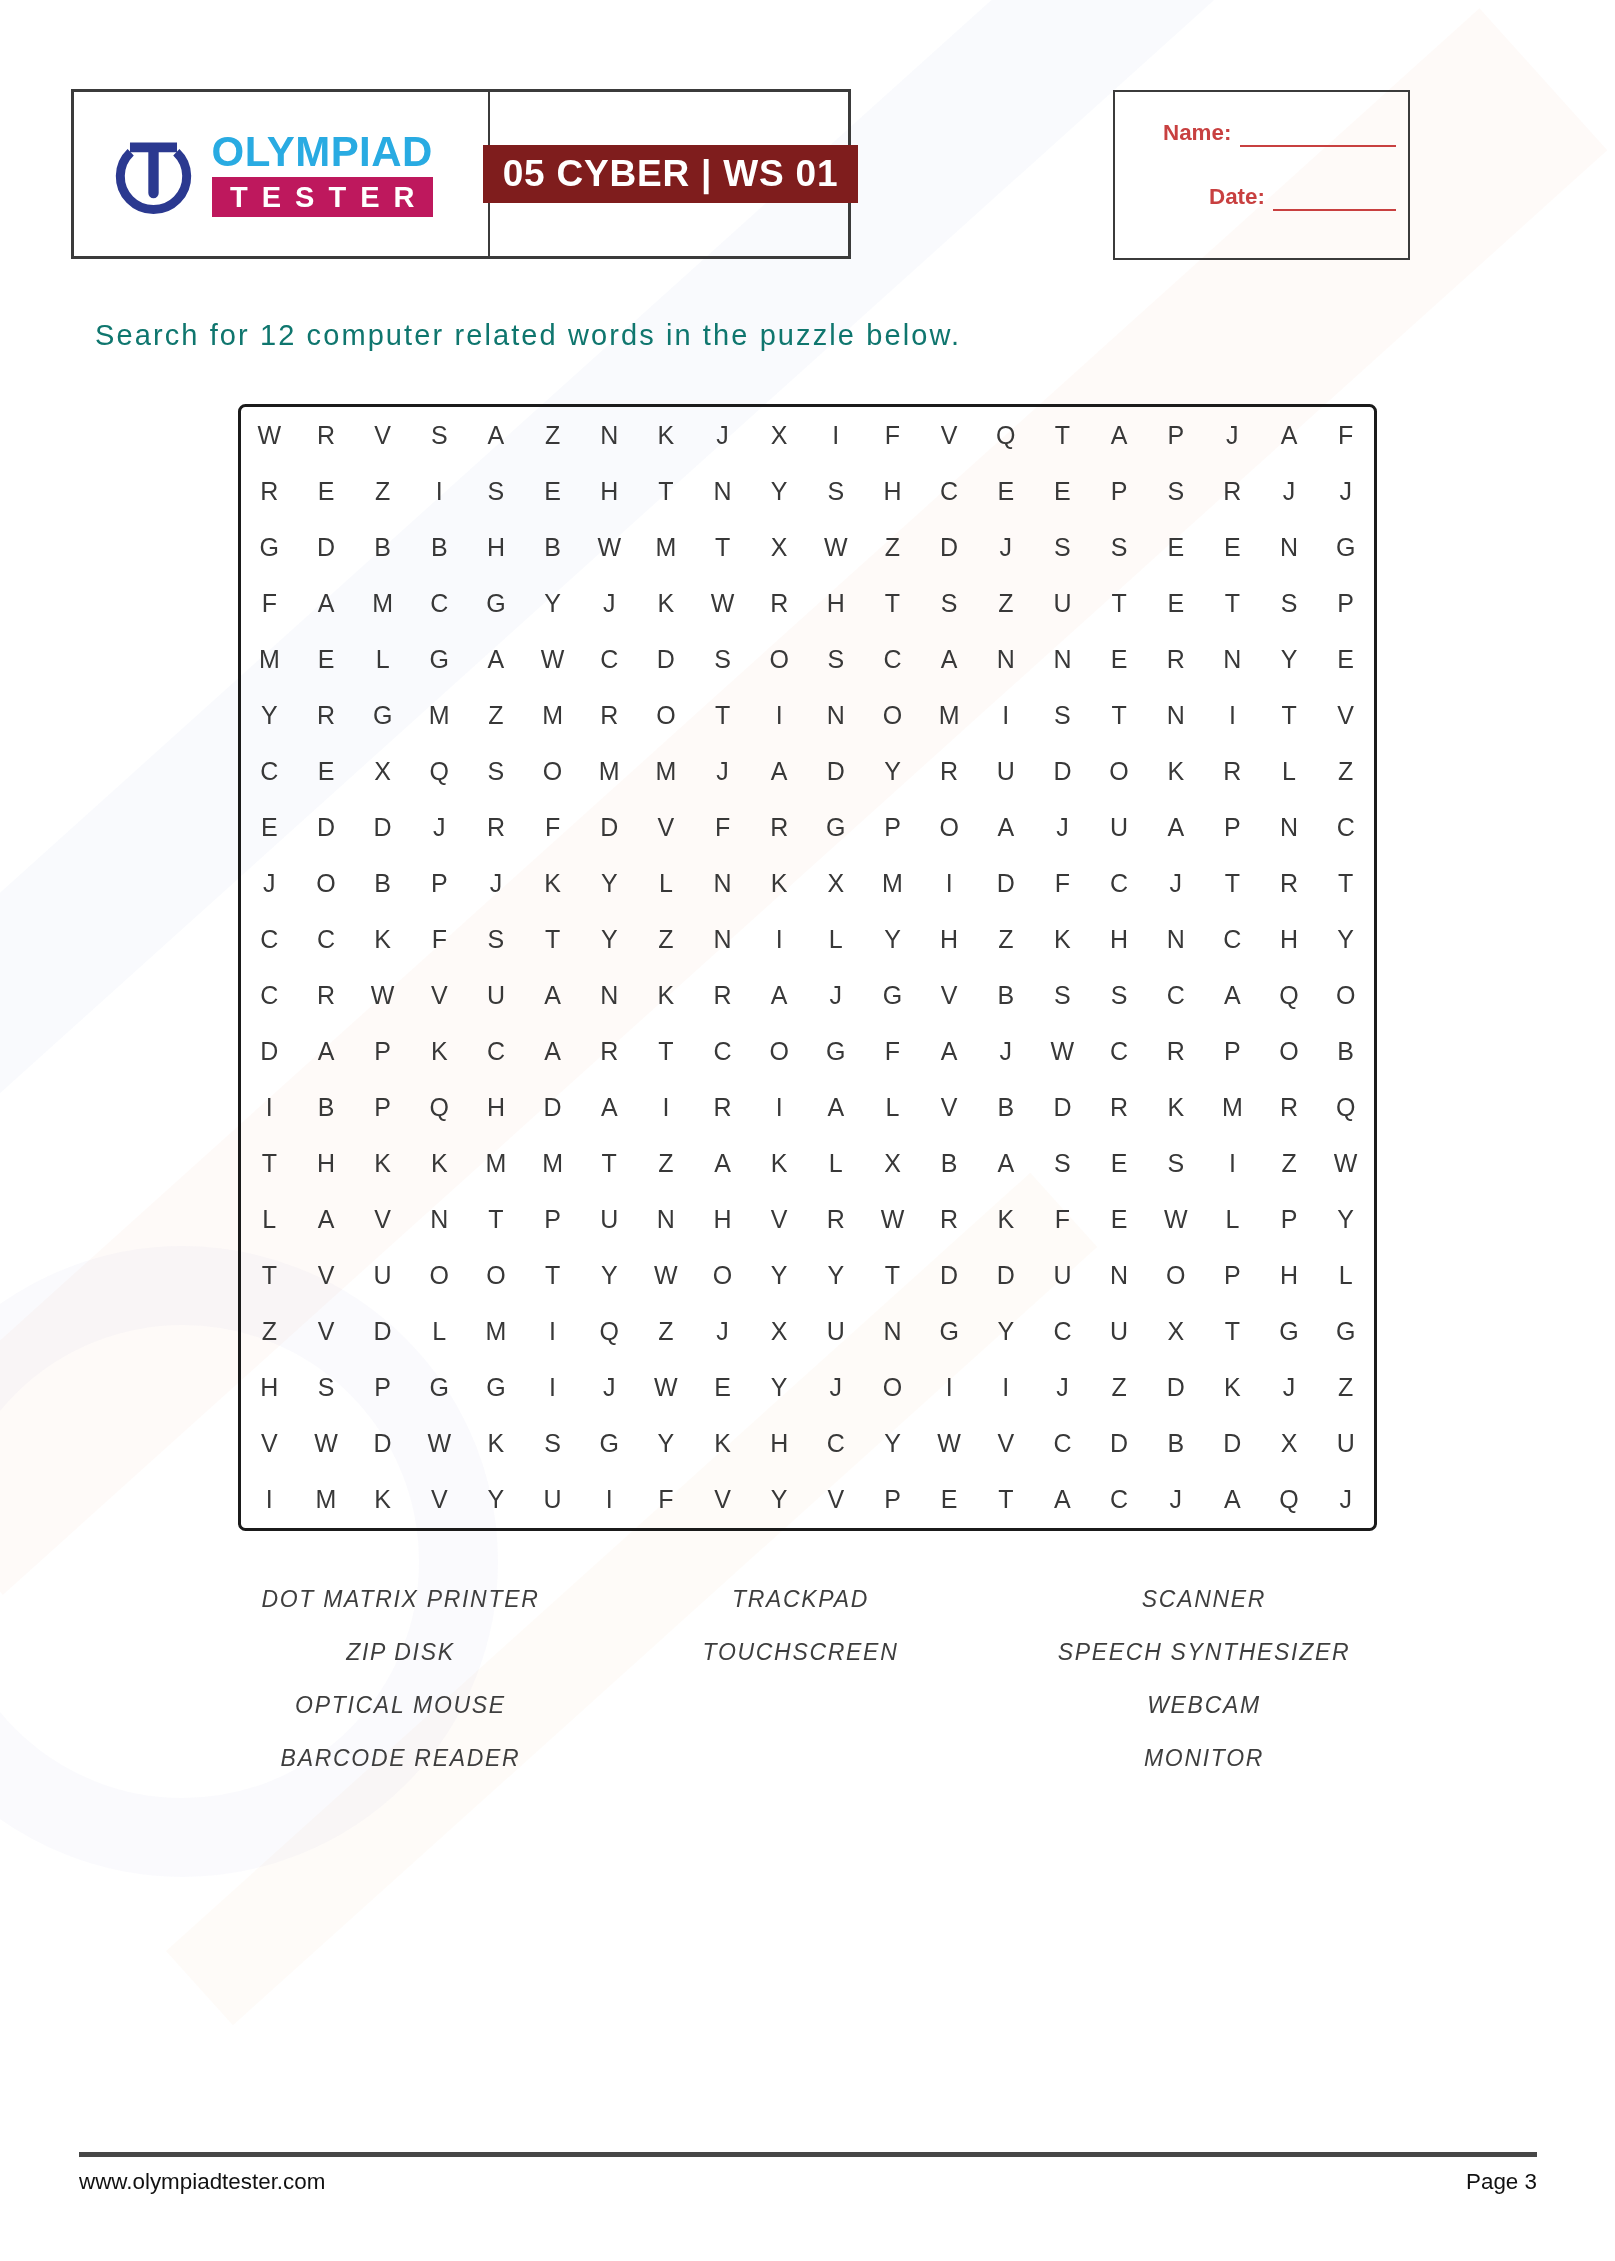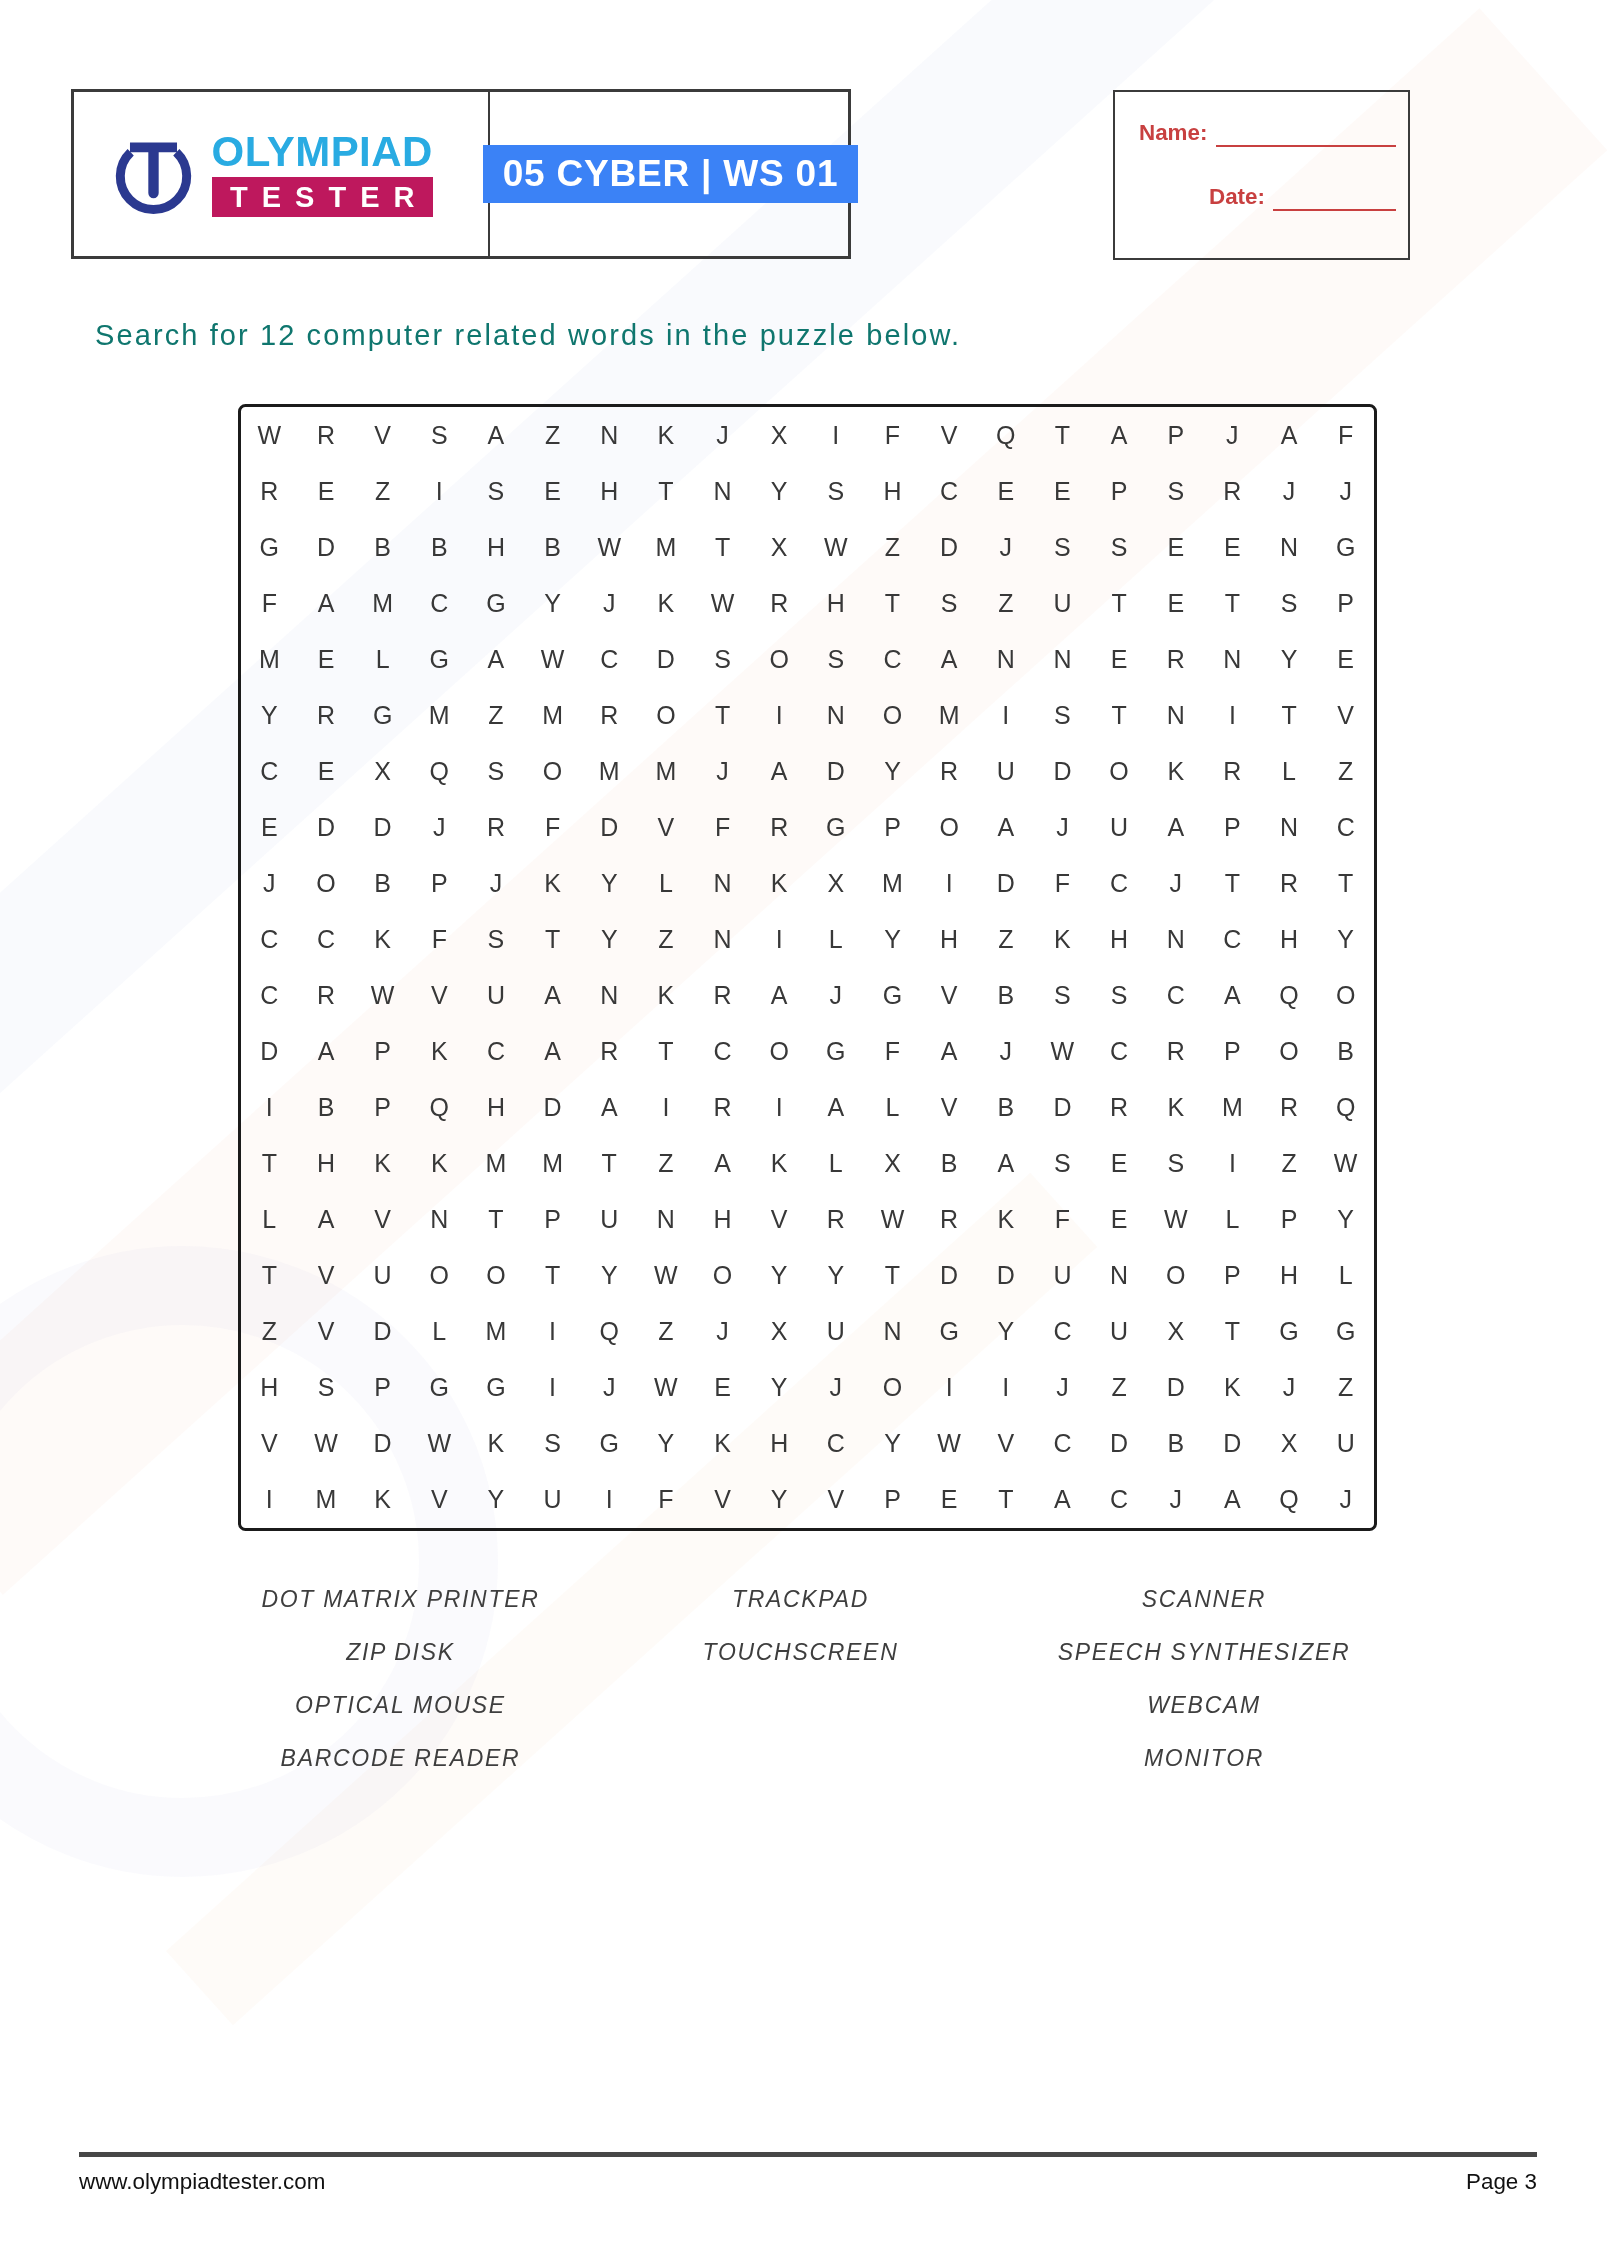--- a/index.html
+++ b/index.html
@@ -25,27 +25,27 @@
   .logo-pane { position:absolute; left:0; top:0; bottom:0; width:416px;
                border-right:2.5px solid #3b3b3b; display:flex; align-items:center;
                padding-left:38px; gap:16.6px; }
   .brand-col { display:flex; flex-direction:column; }
   .brand-top { color:#29ABE2; font-weight:bold; font-size:42px; line-height:1.0; letter-spacing:0.4px; }
   .brand-bottom { margin-top:4.2px; background:#be185d; color:#ffffff; font-weight:bold;
                   font-size:29px; line-height:1; letter-spacing:14px; padding:5.8px 1.7px 5.8px 16px;
                   align-self:stretch; text-align:center; }
   .title-pane { position:absolute; left:419px; right:0; top:0; bottom:0;
                 display:flex; align-items:center; justify-content:center; }
-  .title-bar { background:#3b82f6; color:#ffffff; font-weight:bold; font-size:37px;
+  .title-bar { background:#7f1d1d; color:#ffffff; font-weight:bold; font-size:37px;
                letter-spacing:0.8px; padding:8.3px 20px; white-space:nowrap; }
 
   .namedate-box { position:absolute; left:1113px; top:90px; width:297px; height:170px;
                   border:2.5px solid #3b3b3b; padding:28px 11.6px 0 0; }
   .field-row { display:flex; align-items:flex-end; }
-  .field-row.name { margin-left:24px; }
+  .field-row.name { margin-left:48px; }
   .field-row.date { margin-left:94px; margin-top:37px; }
   .field-label { color:#C84040; font-weight:bold; font-size:22.4px; line-height:1.2; }
   .field-line { flex:1; border-bottom:2.5px solid #C84040; margin-left:8.3px; height:20px; }
 
   
   .instruction { position:absolute; left:95px; top:319px; font-size:29px; color:#0f766e;
                  letter-spacing:2.1px; }
 
   
   .grid { position:absolute; left:238px; top:404px; width:1139px; height:1127px;

